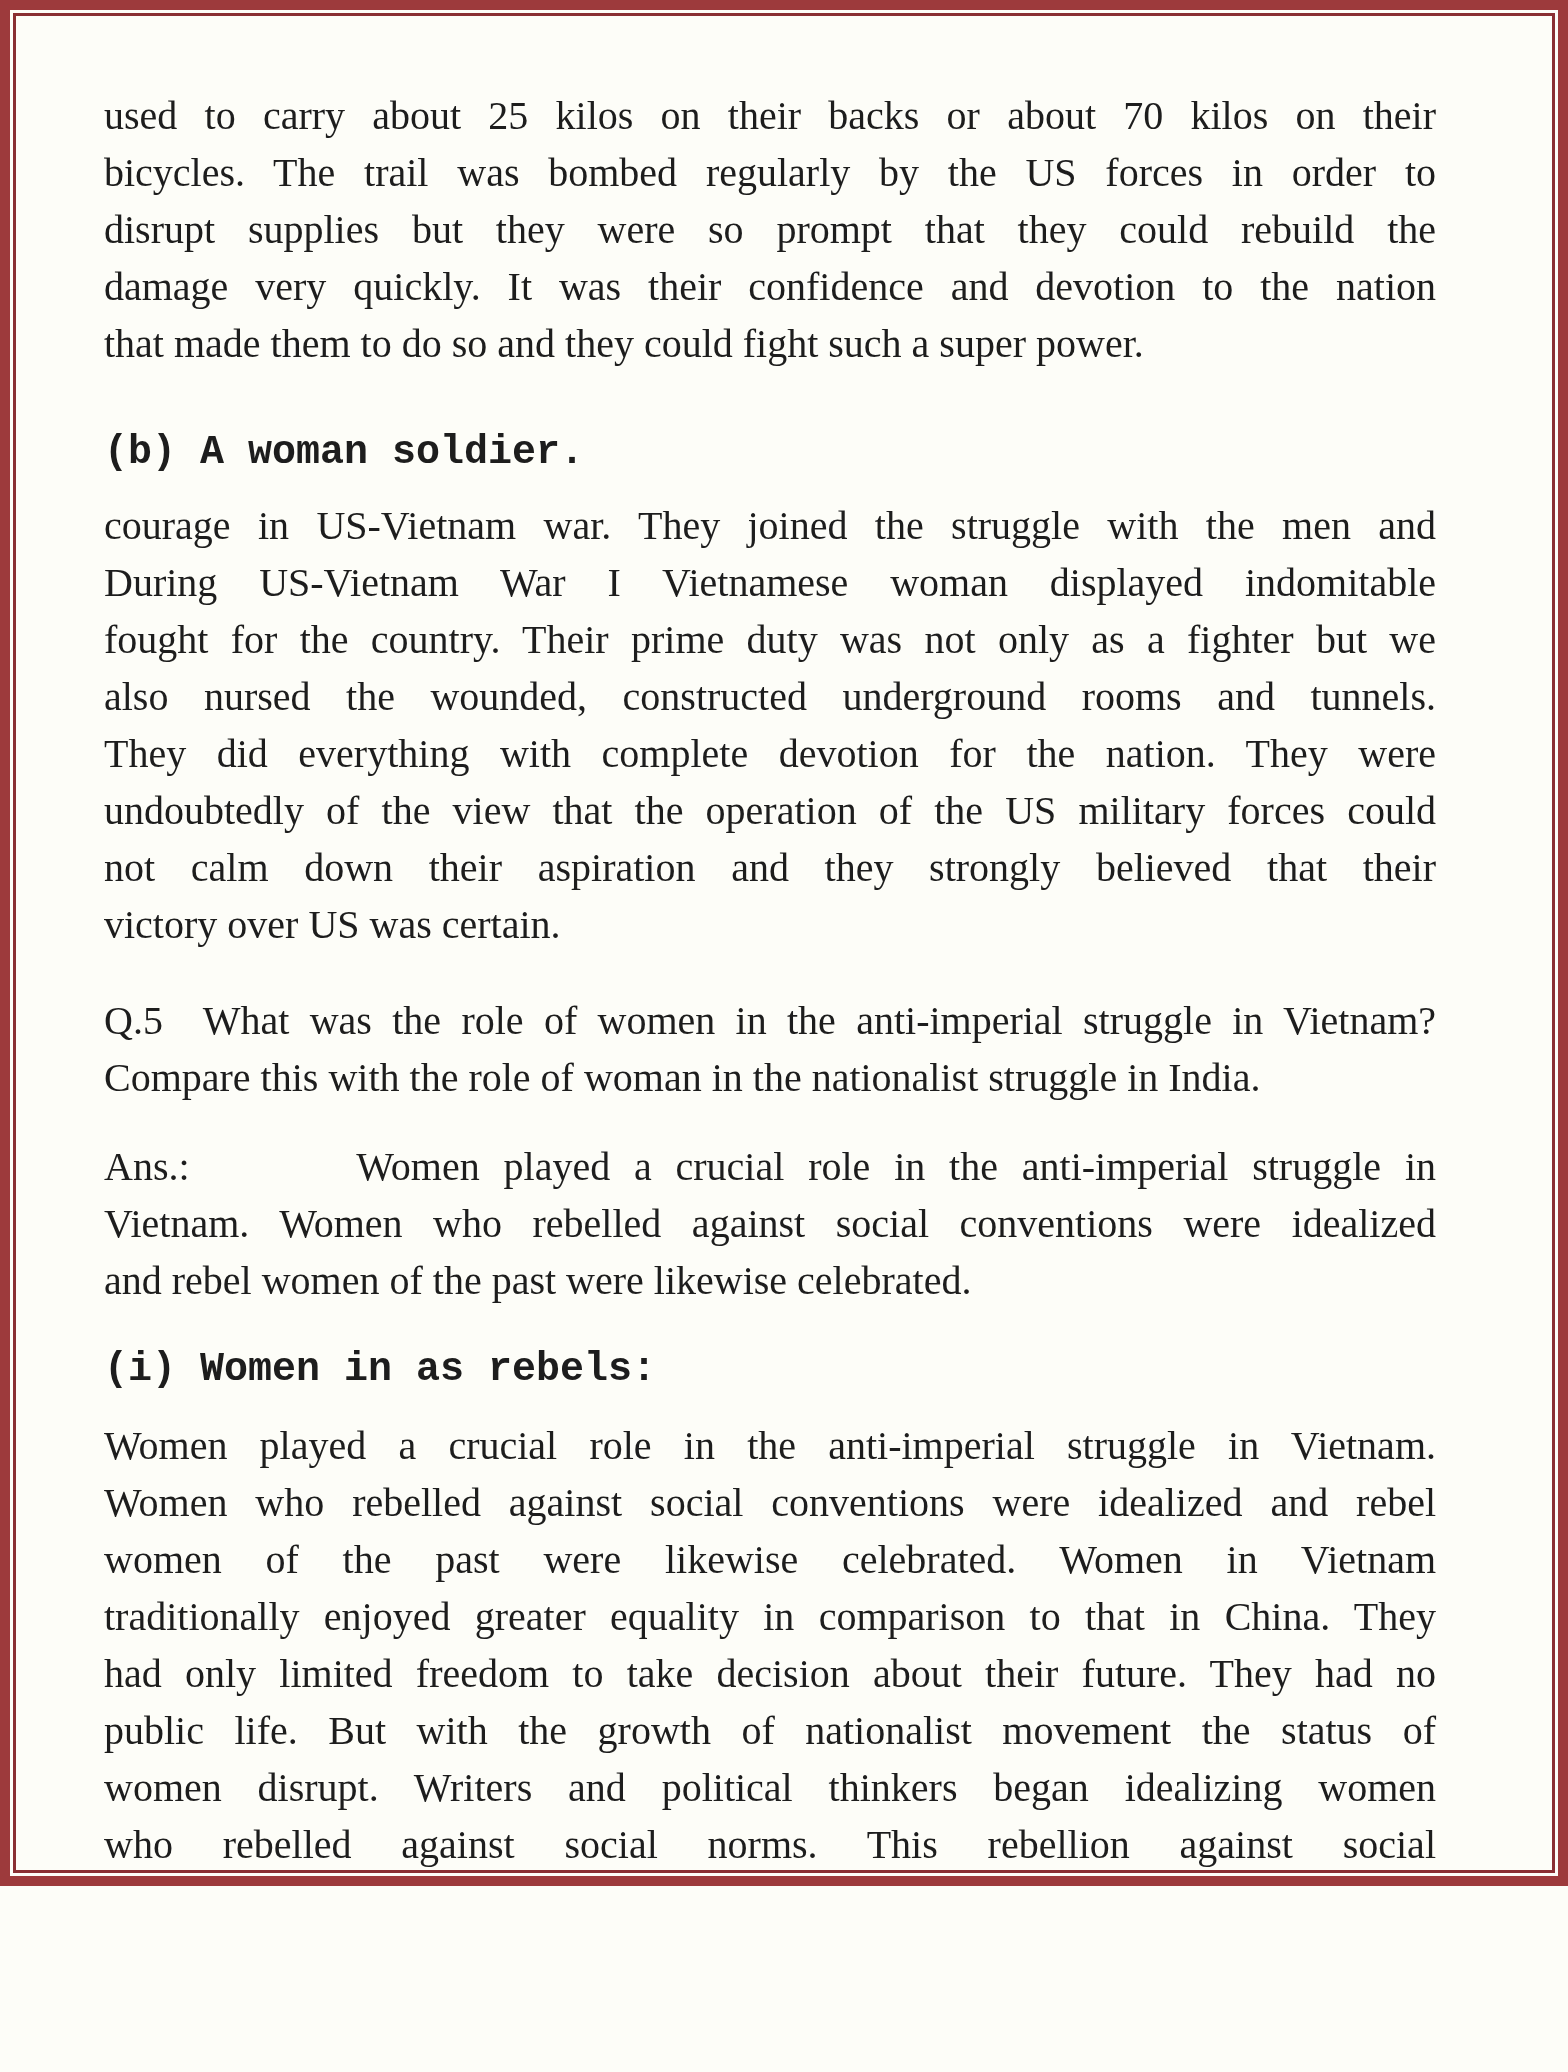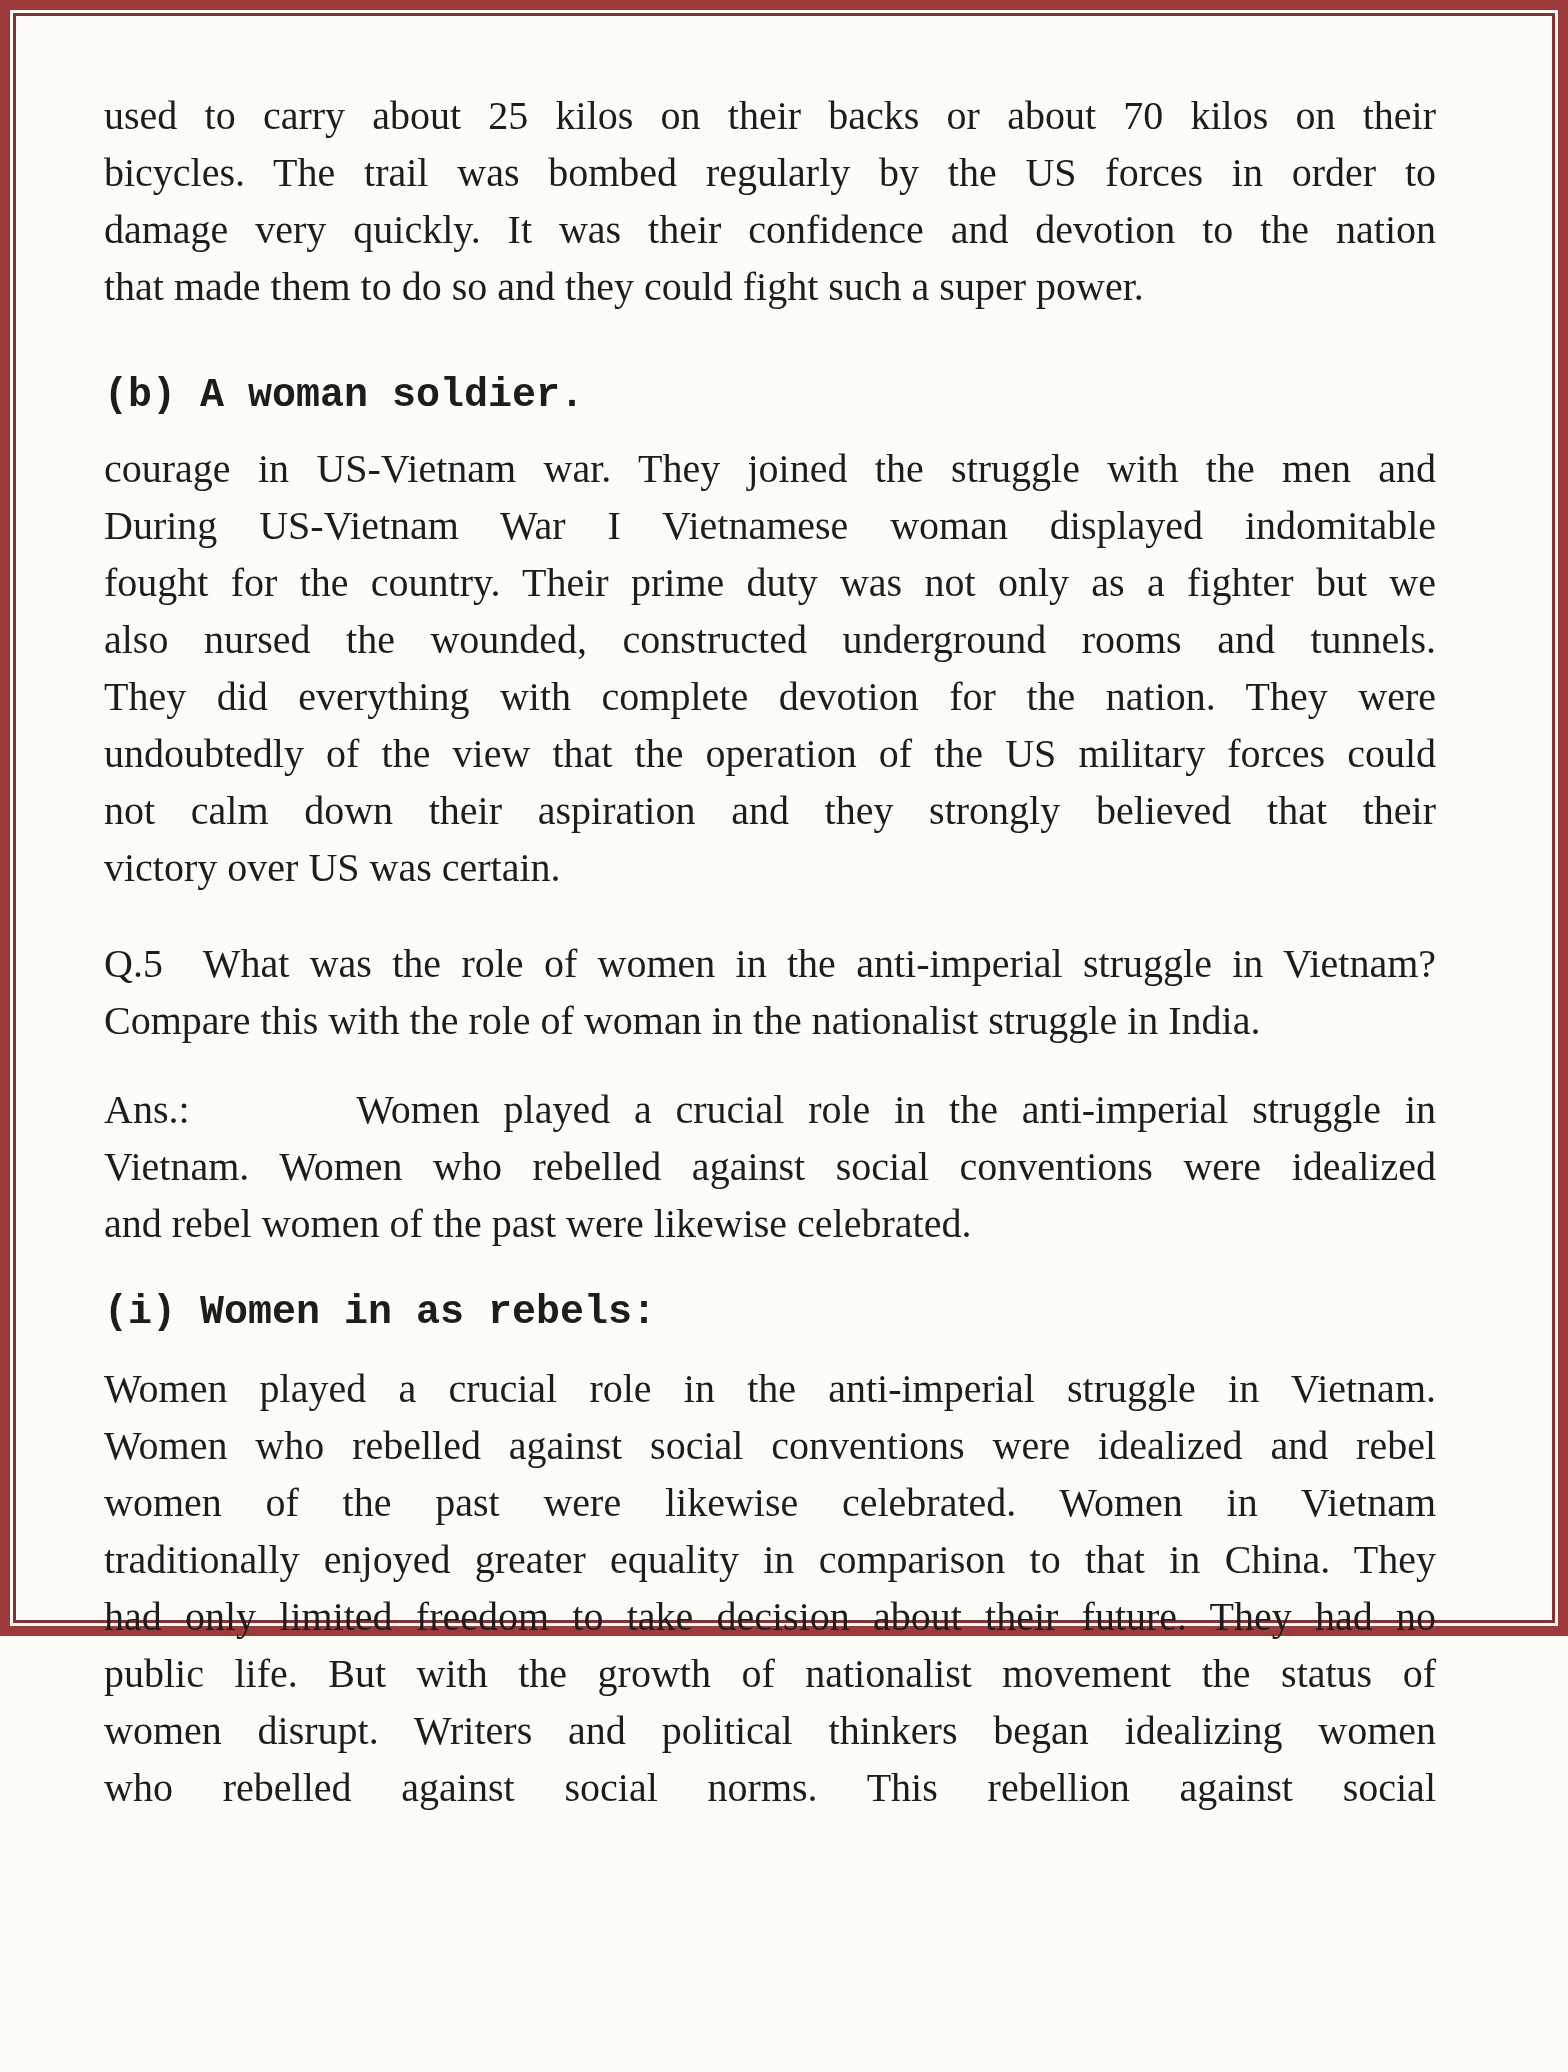--- a/index.html
+++ b/index.html
@@ -11,21 +11,21 @@
   html,body{margin:0;padding:0;}
   body{
     width:1568px;height:2072px;
     background:var(--bg);
     font-family:"Liberation Serif","DejaVu Serif",serif;
     color:var(--text);
     overflow:hidden;
   }
   #page{
     position:relative;
-    width:1568px;height:1636px;
+    width:1568px;height:1886px;
     background:var(--bg);
   }
   .frame-outer{
     position:absolute;inset:0;
     border:10px solid var(--border-outer);
     box-sizing:border-box;
     pointer-events:none;
   }
   .frame-inner{
     position:absolute;inset:13px;
@@ -67,20 +67,21 @@
 
 <div id="page">
   <div class="frame-outer"></div>
   <div class="frame-inner"></div>
 
   <div class="content">
 
     <div class="para para1">
         <div class="jline">used to carry about 25 kilos on their backs or about 70 kilos on their</div>
         <div class="jline">bicycles. The trail was bombed regularly by the US forces in order to</div>
+        <div class="jline">disrupt supplies but they were so prompt that they could rebuild the</div>
         <div class="jline">damage very quickly. It was their confidence and devotion to the nation</div>
         <div class="jline natural">that made them to do so and they could fight such a super power.</div>
       </div>
 
     <div class="heading heading-b">(b) A woman soldier.</div>
 
     <div class="para para2">
         <div class="jline">courage in US-Vietnam war. They joined the struggle with the men and</div>
         <div class="jline">During US-Vietnam War I Vietnamese woman displayed indomitable</div>
         <div class="jline">fought for the country. Their prime duty was not only as a fighter but we</div>

